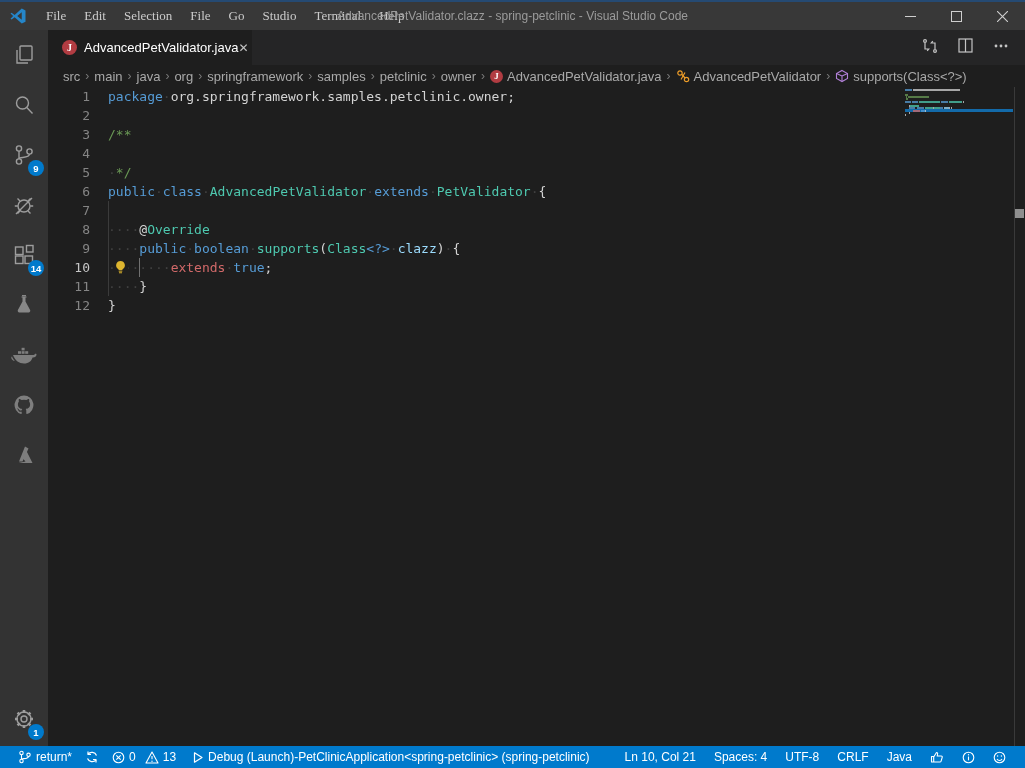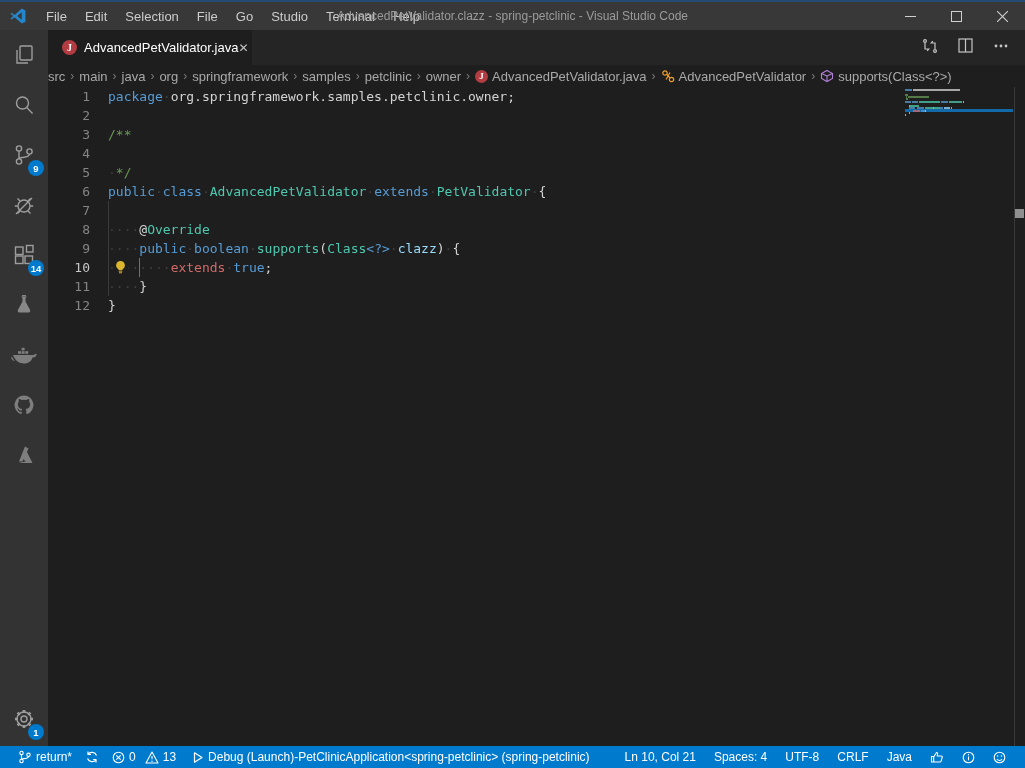--- a/index.html
+++ b/index.html
@@ -4,41 +4,41 @@
 <style>
   html,body{margin:0;padding:0;background:#101010;}
   #app{position:relative;width:1025px;height:768px;background:#1e1e1e;overflow:hidden;
        font-family:"Liberation Sans",sans-serif;-webkit-font-smoothing:antialiased;}
   
   .top-border{position:absolute;top:0;left:0;width:1025px;height:2px;background:#254a73;}
   .titlebar{position:absolute;top:2px;left:0;width:1025px;height:28px;background:#383838;
             display:flex;align-items:center;color:#cccccc;font-size:13px;}
   .vscode-logo{width:18px;height:18px;margin:0 10px 0 9px;flex:0 0 auto;}
   .menubar{display:flex;align-items:center;height:100%;}
-  .menu-item{padding:0 9px;height:100%;display:flex;align-items:center;cursor:default;}
+  .menu-item{padding:0 9px;height:100%;display:flex;align-items:center;cursor:default;font-family:Liberation Serif, serif;}
   .win-title{position:absolute;left:0;right:0;text-align:center;color:#9b9b9b;font-size:12px;pointer-events:none;}
   .win-controls{margin-left:auto;display:flex;height:100%;}
   .win-btn{width:46px;height:100%;display:flex;align-items:center;justify-content:center;color:#cfcfcf;}
   
   .activitybar{position:absolute;left:0;top:30px;width:48px;bottom:22px;background:#333333;}
   .ab-item{position:relative;width:48px;height:50px;display:flex;align-items:center;justify-content:center;}
   .ab-item svg{opacity:.82;}
   .badge{position:absolute;right:4px;bottom:4px;min-width:16px;height:16px;border-radius:9px;background:#007acc;
          color:#ffffff;font-size:9.5px;font-weight:bold;display:flex;align-items:center;justify-content:center;padding:0 2px;box-sizing:border-box;}
   .ab-bottom{position:absolute;bottom:2px;left:0;width:48px;}
   
   .tabsrow{position:absolute;left:48px;top:30px;right:0;height:35px;background:#252526;display:flex;align-items:center;}
   .tab{width:204px;height:35px;background:#1e1e1e;display:flex;align-items:center;padding:0 10px 0 14px;box-sizing:border-box;color:#ffffff;font-size:13px;}
   .java-badge{width:15px;height:15px;border-radius:50%;background:#b13c42;color:#fff;font-size:10px;font-weight:bold;
               display:flex;align-items:center;justify-content:center;margin-right:7px;flex:0 0 auto;font-family:"Liberation Serif",serif;}
   .tab-close{margin-left:auto;color:#c5c5c5;font-size:12px;}
   .editor-actions{margin-left:auto;display:flex;align-items:center;gap:20px;padding-right:16px;color:#c5c5c5;}
   
   .breadcrumbs{position:absolute;left:48px;top:65px;right:0;height:22px;background:#1e1e1e;display:flex;align-items:center;
-               color:#a9a9a9;font-size:13px;white-space:nowrap;}
+               padding-left:15px;color:#a9a9a9;font-size:13px;white-space:nowrap;}
   .bc-sep{margin:0 5px;color:#7a7a7a;font-size:12px;}
   .bc-item{display:flex;align-items:center;gap:4px;}
   .bc-java{width:13px;height:13px;border-radius:50%;background:#b13c42;color:#fff;font-size:9px;font-weight:bold;
            display:flex;align-items:center;justify-content:center;font-family:"Liberation Serif",serif;}
   
   .code-area{position:absolute;left:48px;top:87px;right:0;bottom:22px;font-family:"DejaVu Sans Mono",monospace;
              font-size:13px;line-height:19px;}
   .line{position:relative;height:19px;display:flex;white-space:pre;}
   .lnum{width:42px;text-align:right;color:#858585;flex:0 0 auto;}
   .lnum.current{color:#c6c6c6;}

